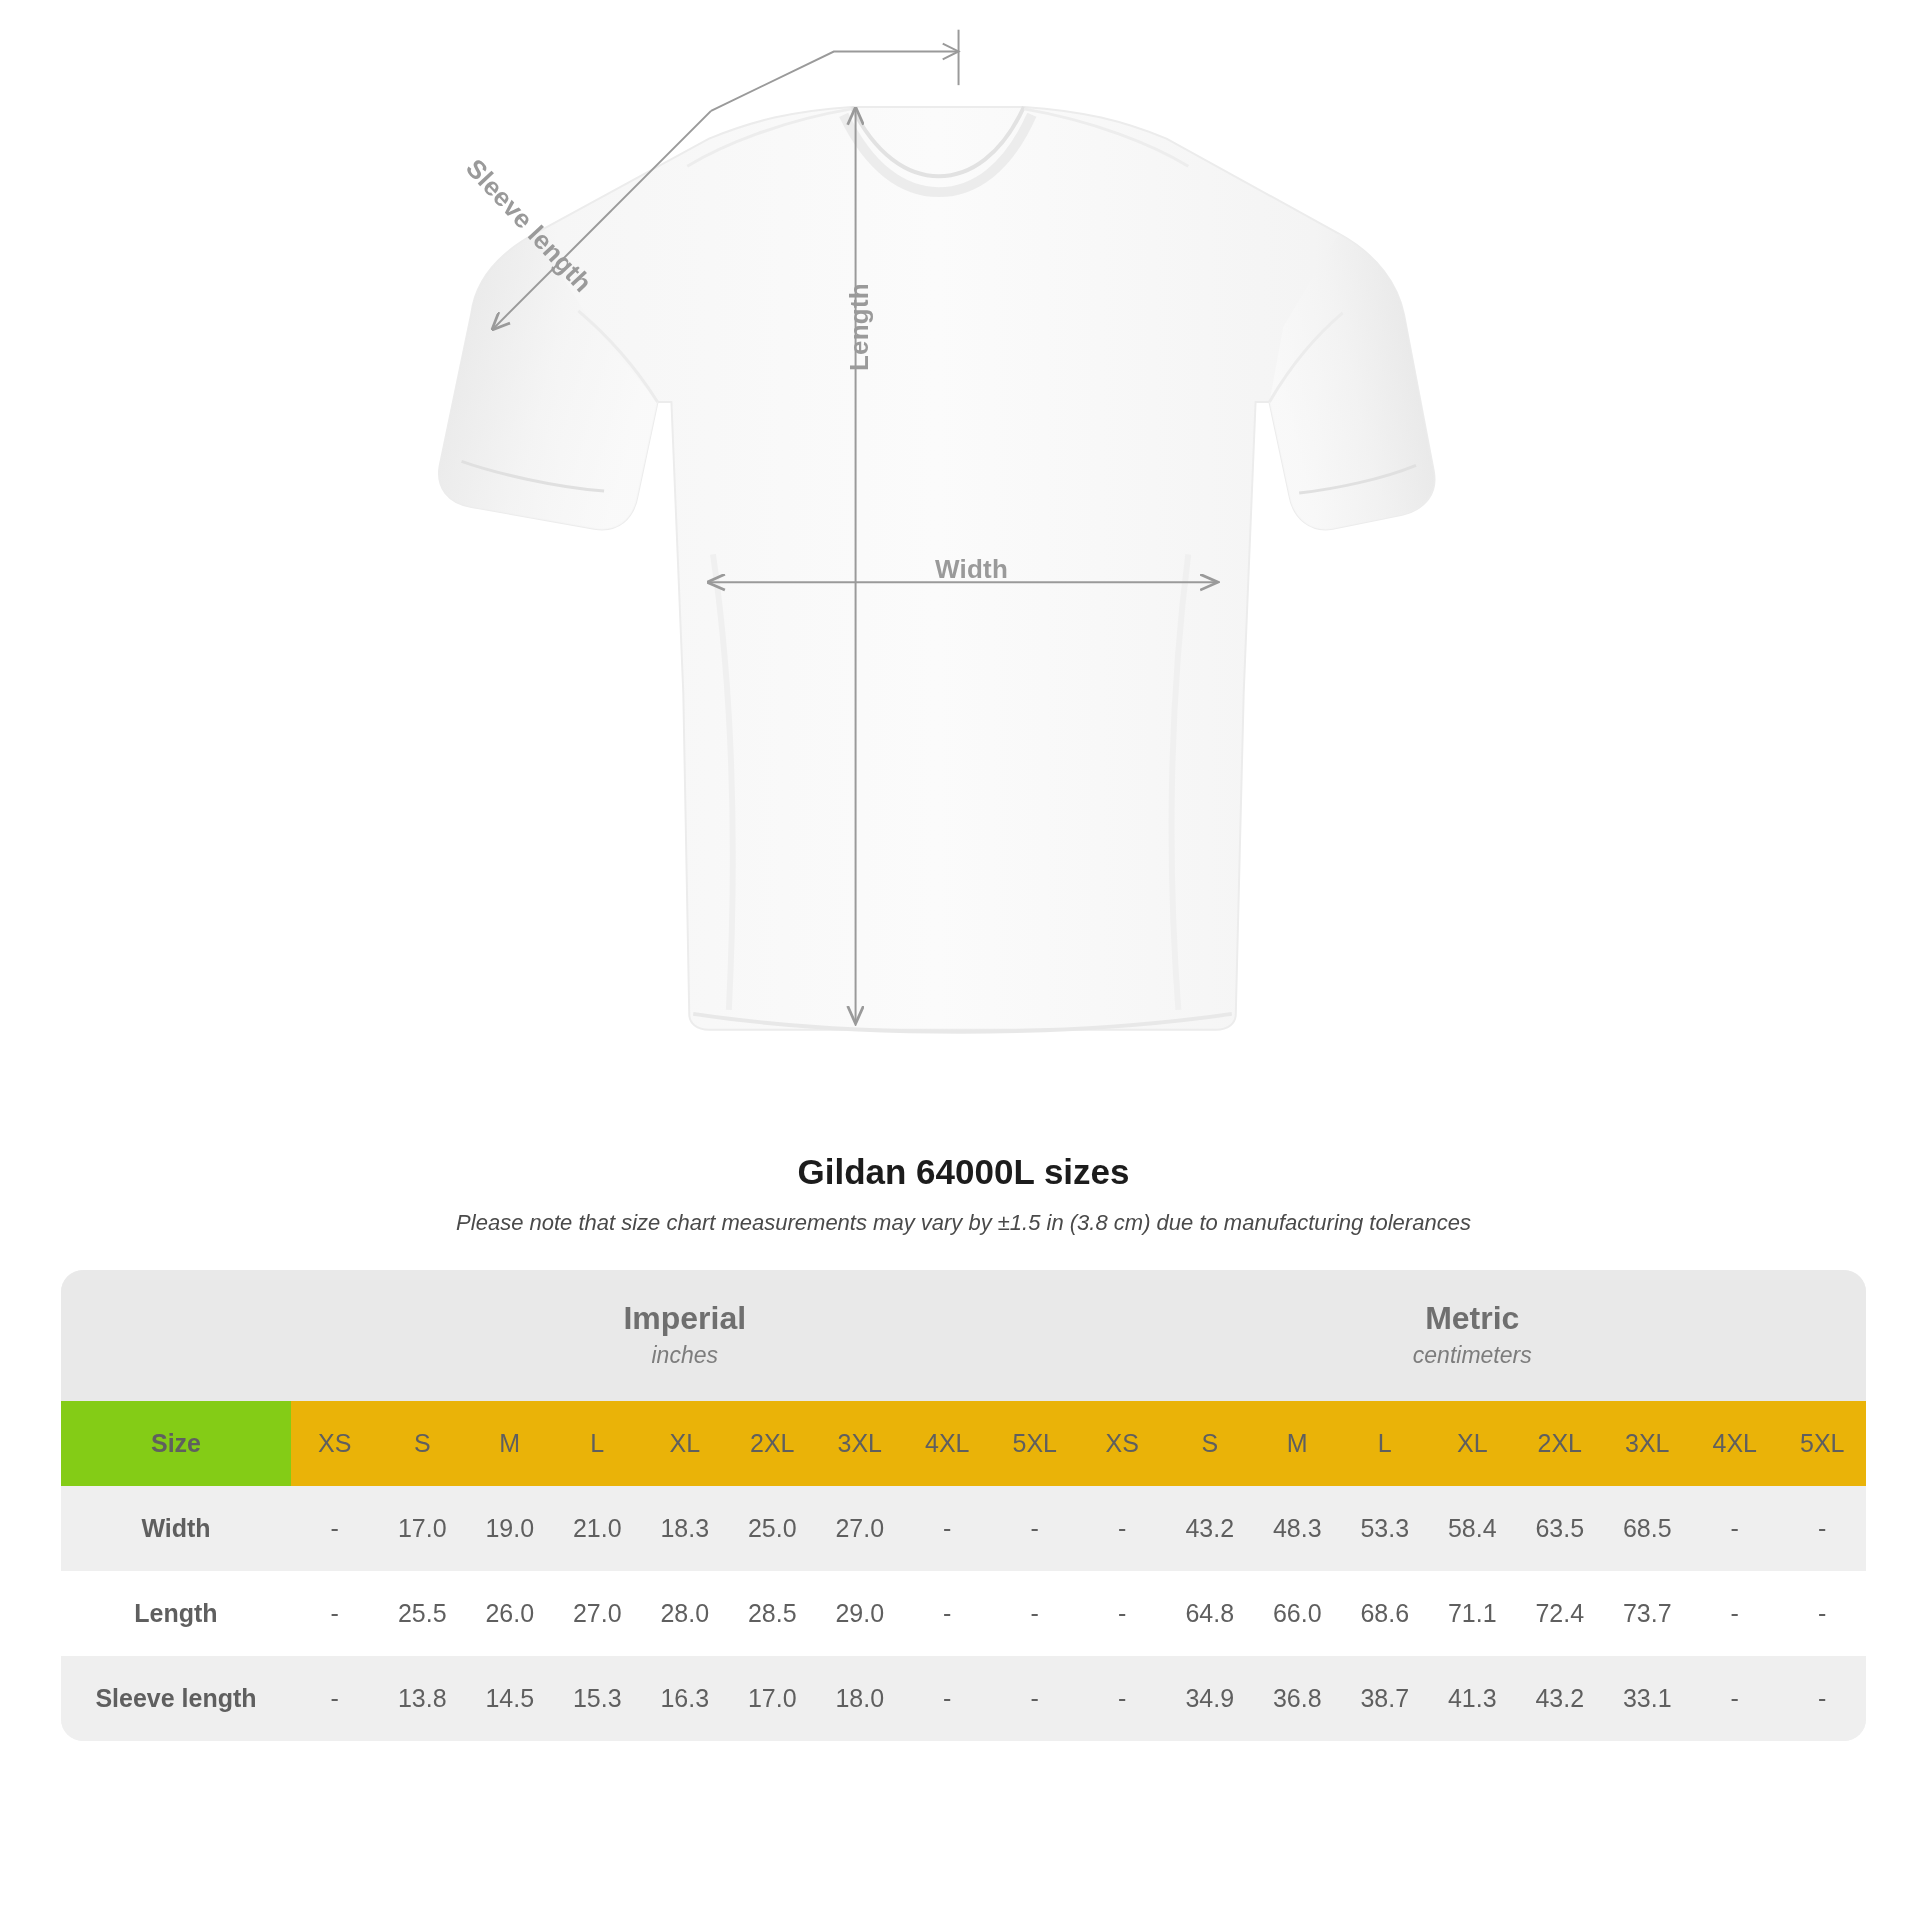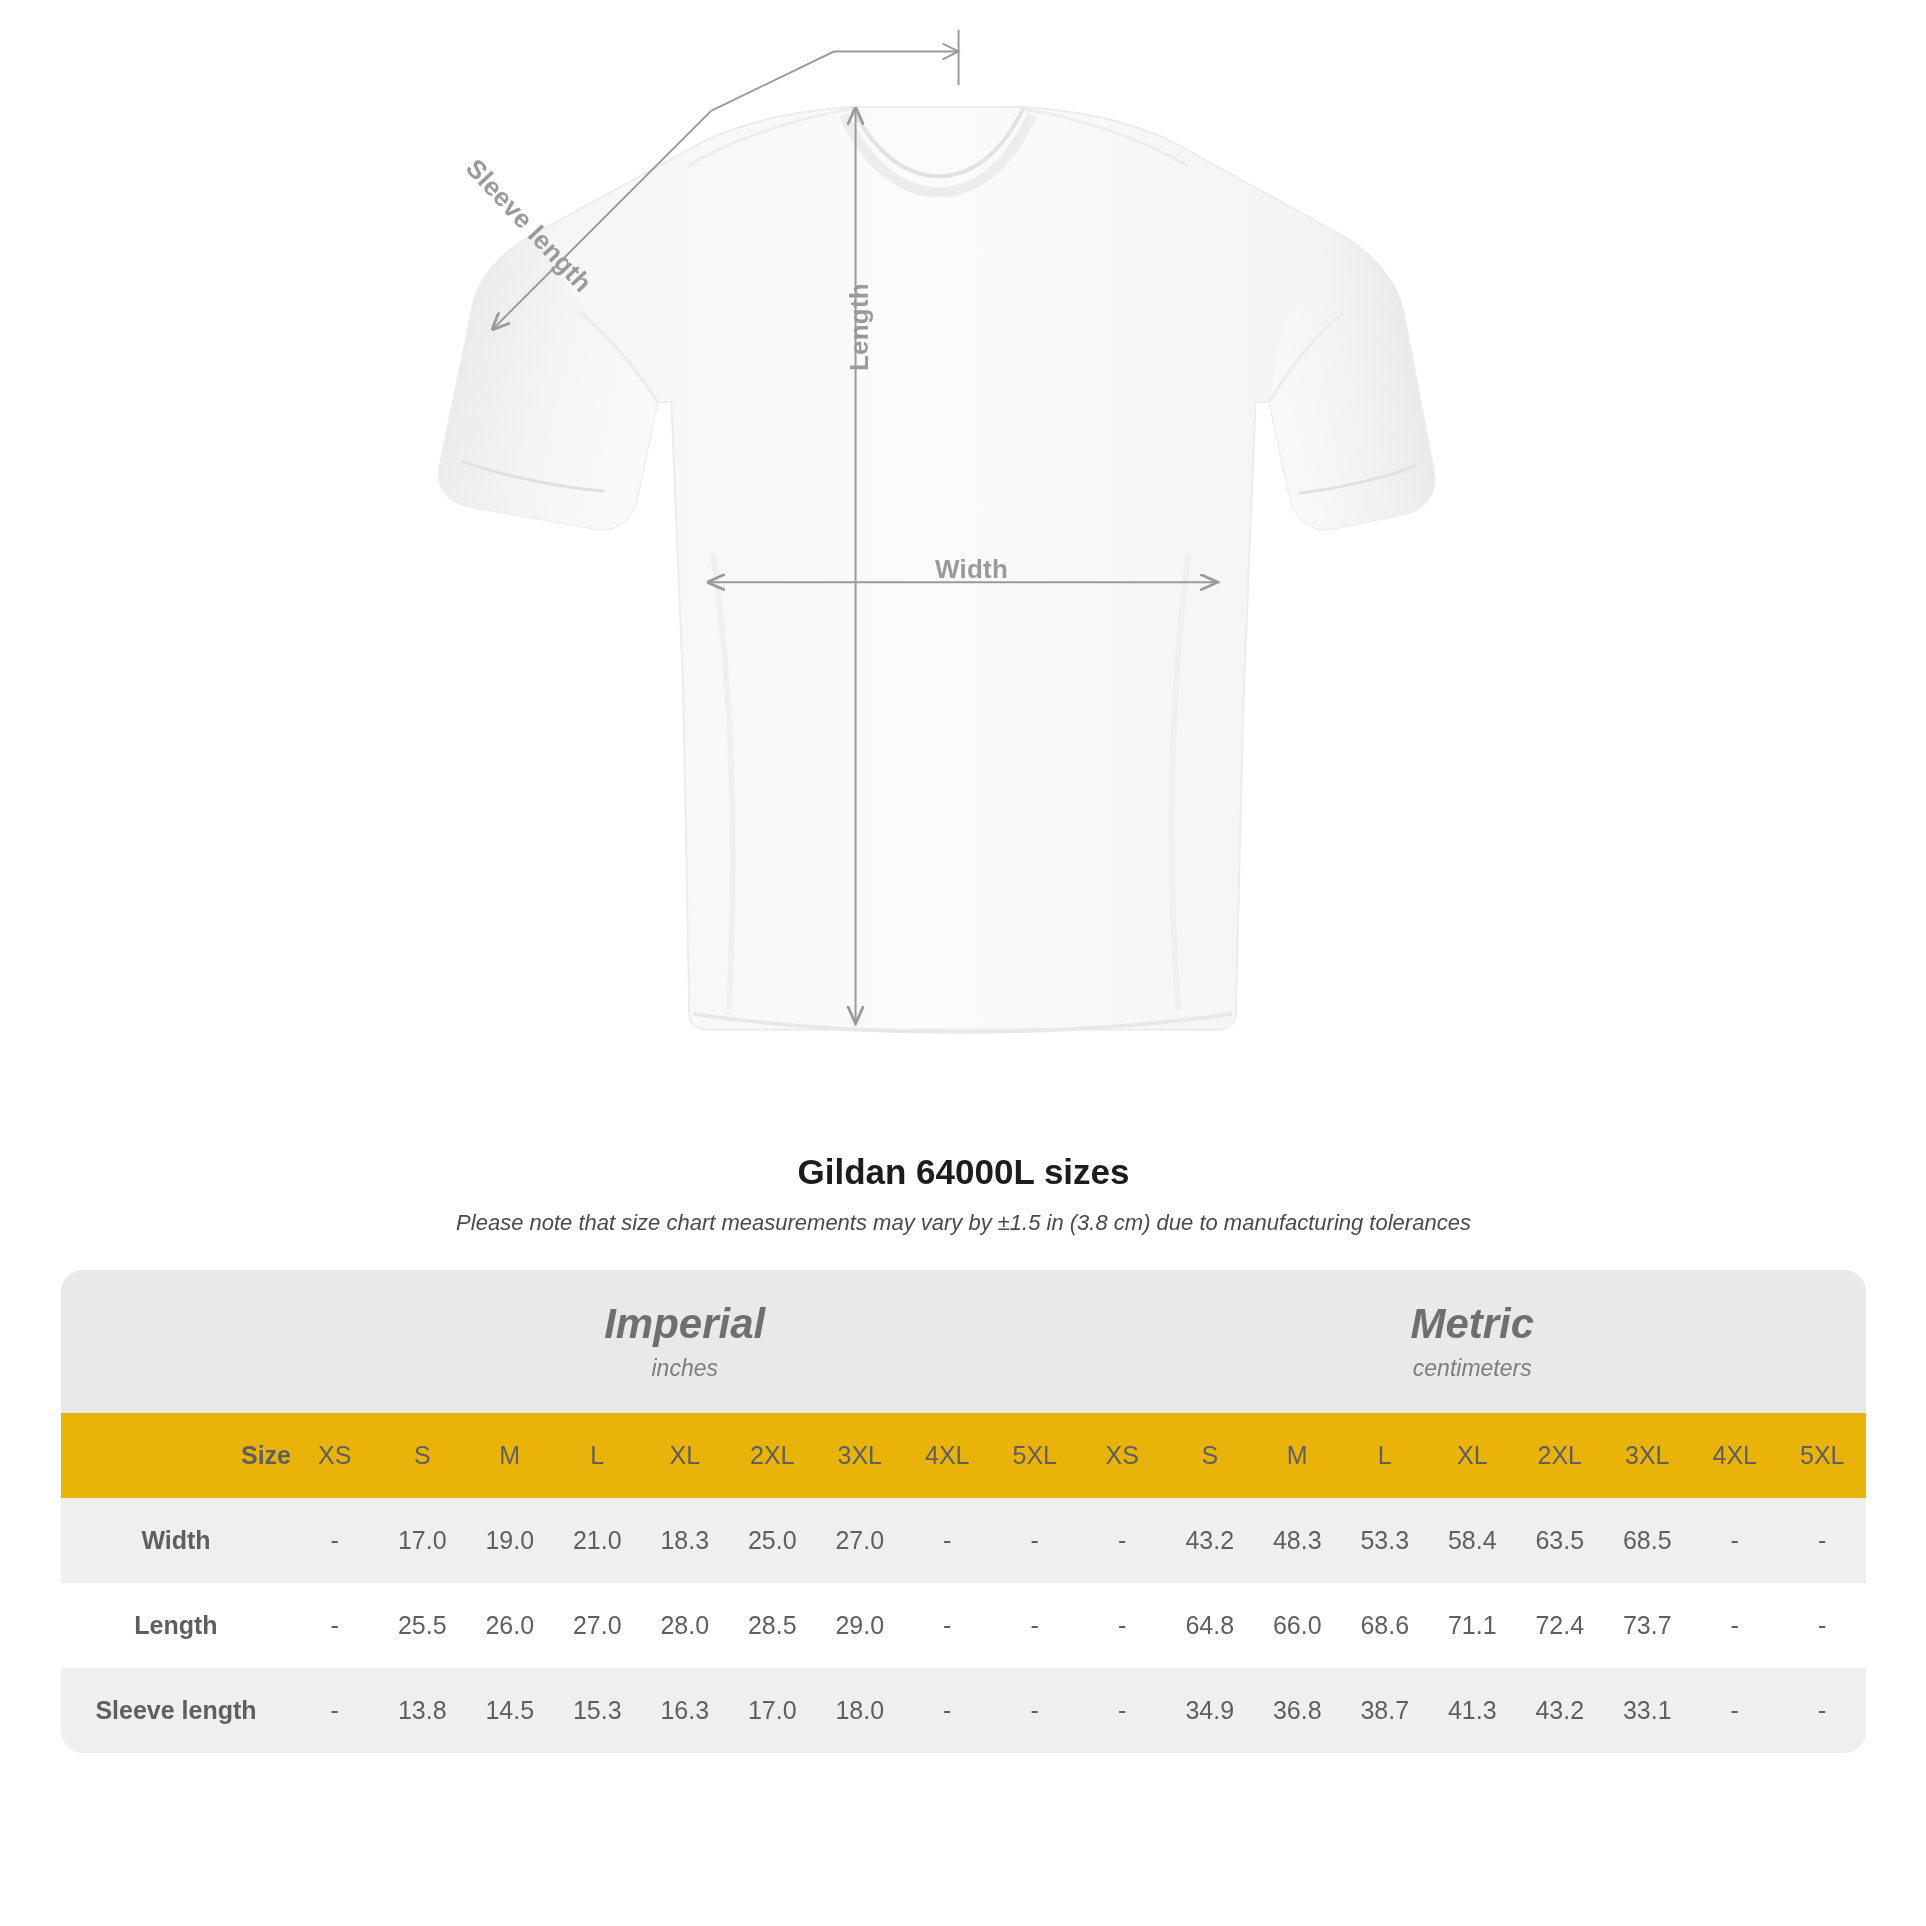--- a/index.html
+++ b/index.html
@@ -91,23 +91,22 @@
     color: #5f5f5f;
     border: none;
   }
 
   
   .unit-cell {
     background: #e9e9e9;
     padding: 26px 0 24px 0;
   }
   .unit-name {
-    font-size: 42px;
+    font-size: 32px;
     font-weight: bold;
-    font-style: italic;
     color: #6f6f6f;
     line-height: 1.25;
   }
   .unit-sub {
     font-size: 23px;
     font-style: italic;
     color: #7d7d7d;
     line-height: 1.5;
   }
   .unit-blank {
@@ -116,22 +115,21 @@
 
   
   .hdr-row td {
     background: #eab308;
     padding: 30px 0;
     font-weight: normal;
     color: #4d4d4d;
     font-size: 26px;
   }
   .hdr-row td.rowlabel {
-    background: #eab308;
-    text-align: right;
+    background: #84cc16;
   }
 
   
   .row-shaded td {
     background: #efefef;
   }
   .row-plain td {
     background: #ffffff;
   }
   .size-table tbody td {

